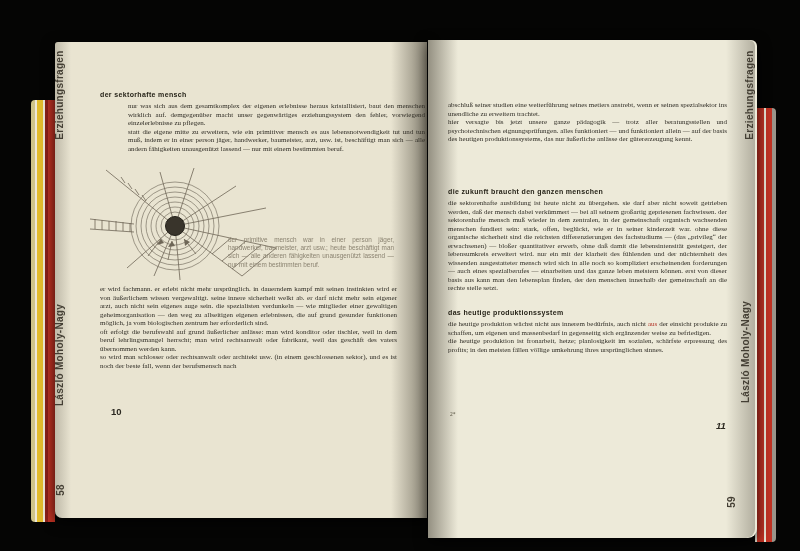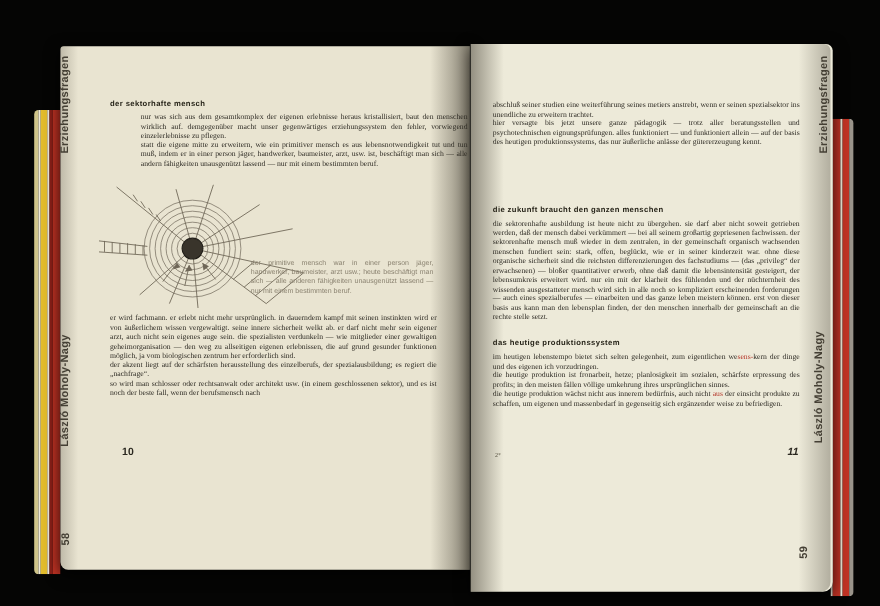--- a/index.html
+++ b/index.html
@@ -131,51 +131,48 @@
     <line class="ln" x1="108" y1="90" x2="96" y2="75"></line>
     <polygon points="96,75 97,82 102,78" fill="#6e6657"></polygon>
   </g>
   <circle cx="87" cy="62" r="9.5" fill="#39342b" stroke="#23201a" stroke-width="1"></circle>
 </svg>
 
 <div class="caption" style="left:228px;top:236px;width:166px;">der primitive mensch war in einer person jäger, handwerker, baumeister, arzt usw.; heute beschäftigt man sich — alle anderen fähigkeiten unausgenützt lassend — nur mit einem bestimmten beruf.</div>
 
 <div class="body-col" style="left:100px;top:285px;width:297px;">
   <p>er wird fachmann. er erlebt nicht mehr ursprünglich. in dauerndem kampf mit seinen instinkten wird er von äußerlichem wissen vergewaltigt. seine innere sicherheit welkt ab. er darf nicht mehr sein eigener arzt, auch nicht sein eigenes auge sein. die spezialisten verdunkeln — wie mitglieder einer gewaltigen geheimorganisation — den weg zu allseitigen eigenen erlebnissen, die auf grund gesunder funktionen möglich, ja vom biologischen zentrum her erforderlich sind.</p>
-  <p>der akzent liegt auf der schärfsten herausstellung des einzelberufs, der spezialausbildung; es regiert die „nachfrage“.</p>
+  <p>oft erfolgt die berufswahl auf grund äußerlicher anlässe: man wird konditor oder tischler, weil in dem beruf lehrlingsmangel herrscht; man wird rechtsanwalt oder fabrikant, weil das geschäft des vaters übernommen werden kann.</p>
   <p>so wird man schlosser oder rechtsanwalt oder architekt usw. (in einem geschlossenen sektor), und es ist noch der beste fall, wenn der berufsmensch nach</p>
 </div>
 
 <div class="folio" style="left:111px;top:406px;">10</div>
 
 <div class="vlabel" style="left:59px;top:95px;">Erziehungsfragen</div>
 <div class="vlabel" style="left:59px;top:355px;">László Moholy-Nagy</div>
 <div class="vlabel" style="left:60px;top:490px;">58</div>
 
-<div class="body-col" style="left:448px;top:91px;width:279px;">
+<div class="body-col" style="left:448px;top:101px;width:279px;">
   <p>abschluß seiner studien eine weiterführung seines metiers anstrebt, wenn er seinen spezialsektor ins unendliche zu erweitern trachtet.</p>
   <p>hier versagte bis jetzt unsere ganze pädagogik — trotz aller beratungsstellen und psychotechnischen eignungsprüfungen. alles funktioniert — und funktioniert allein — auf der basis des heutigen produktionssystems, das nur äußerliche anlässe der gütererzeugung kennt.</p>
 </div>
 
 <div class="headline" style="left:448px;top:188px;">die zukunft braucht den ganzen menschen</div>
 
 <div class="body-col" style="left:448px;top:199px;width:279px;">
   <p>die sektorenhafte ausbildung ist heute nicht zu übergehen. sie darf aber nicht soweit getrieben werden, daß der mensch dabei verkümmert — bei all seinem großartig gepriesenen fachwissen. der sektorenhafte mensch muß wieder in dem zentralen, in der gemeinschaft organisch wachsenden menschen fundiert sein: stark, offen, beglückt, wie er in seiner kinderzeit war. ohne diese organische sicherheit sind die reichsten differenzierungen des fachstudiums — (das „privileg“ der erwachsenen) — bloßer quantitativer erwerb, ohne daß damit die lebensintensität gesteigert, der lebensumkreis erweitert wird. nur ein mit der klarheit des fühlenden und der nüchternheit des wissenden ausgestatteter mensch wird sich in alle noch so kompliziert erscheinenden forderungen — auch eines spezialberufes — einarbeiten und das ganze leben meistern können. erst von dieser basis aus kann man den lebensplan finden, der den menschen innerhalb der gemeinschaft an die rechte stelle setzt.</p>
 </div>
 
 <div class="headline" style="left:448px;top:309px;">das heutige produktionssystem</div>
 
 <div class="body-col" style="left:448px;top:320px;width:279px;">
   <p>
-    <span>im heutigen lebenstempo bietet sich selten gelegenheit, zum eigentlichen we</span><span class="red-ink">sens-</span><span>kern der dinge und des eigenen ich vorzudringen.</span>
+    <span>die heutige produktion wächst nicht aus innerem bedürfnis, auch nicht </span><span class="red-ink">aus</span><span> der einsicht produkte zu schaffen, um eigenen und massenbedarf in gegenseitig sich ergänzender weise zu befriedigen.</span>
   </p>
   <p>die heutige produktion ist fronarbeit, hetze; planlosigkeit im sozialen, schärfste erpressung des profits; in den meisten fällen völlige umkehrung ihres ursprünglichen sinnes.</p>
-  <p>
-    <span>die heutige produktion wächst nicht aus innerem bedürfnis, auch nicht </span><span class="red-ink">aus</span><span> der einsicht produkte zu schaffen, um eigenen und massenbedarf in gegenseitig sich ergänzender weise zu befriedigen.</span>
-  </p>
 </div>
 
 <div class="sig-mark" style="left:450px;top:411px;">2*</div>
-<div class="folio" style="left:716px;top:406px;font-style:italic;">11</div>
+<div class="folio" style="left:716px;top:420px;font-style:italic;">11</div>
 
 <div class="vlabel" style="left:749px;top:95px;">Erziehungsfragen</div>
 <div class="vlabel" style="left:745px;top:352px;">László Moholy-Nagy</div>
 <div class="vlabel" style="left:731px;top:502px;">59</div>
 
 </body></html>

